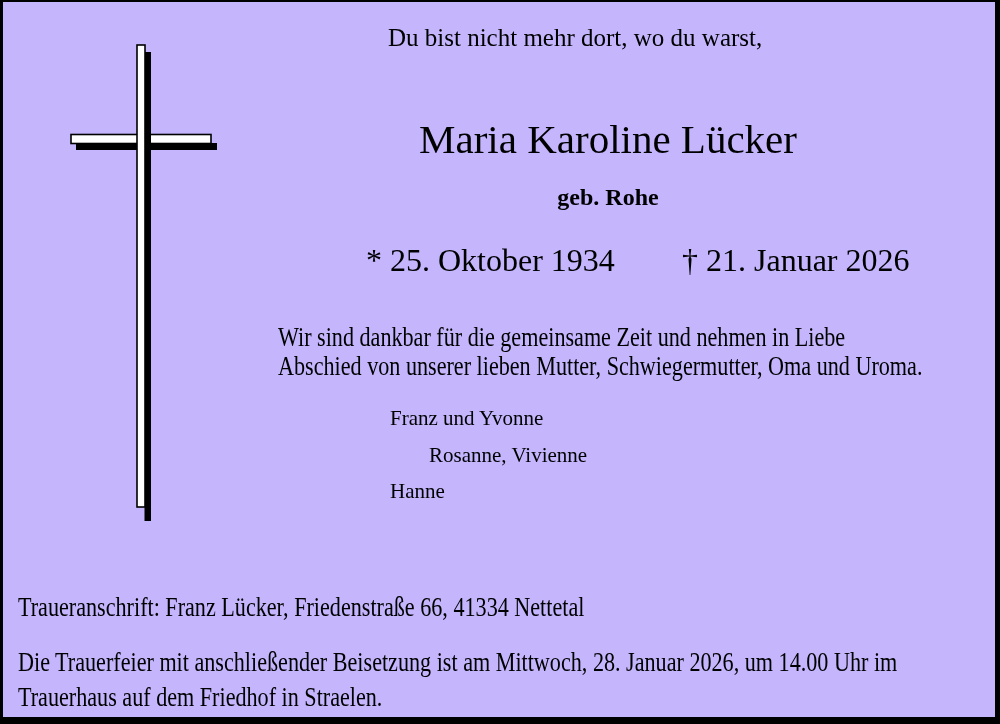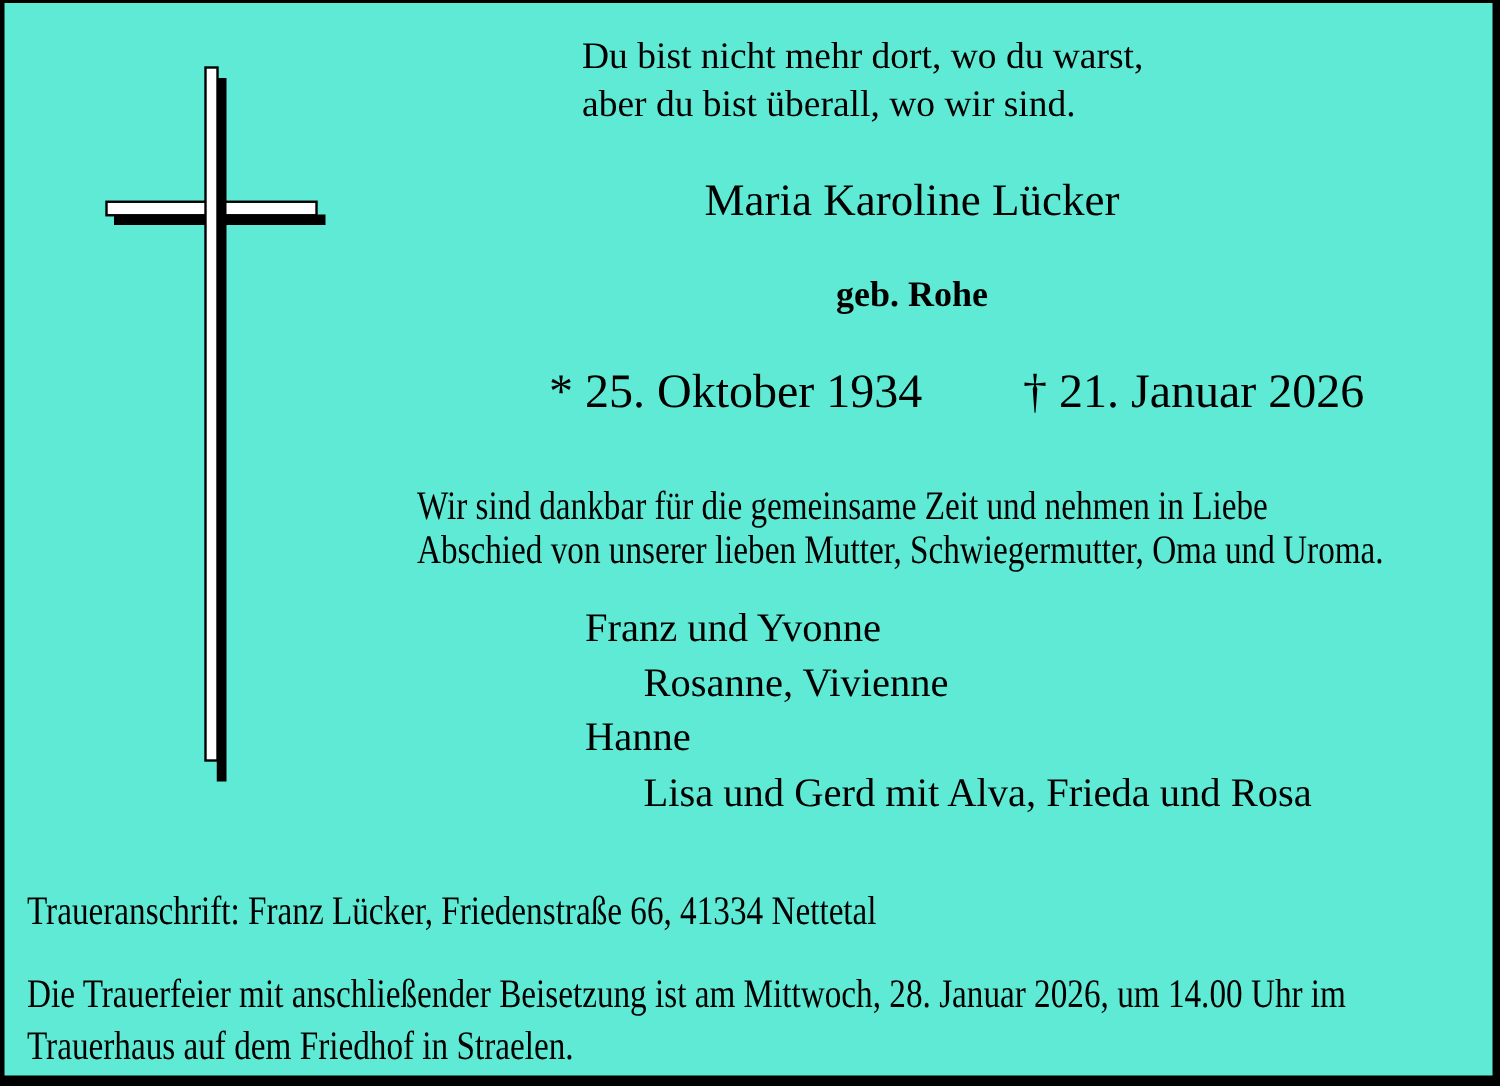--- a/index.html
+++ b/index.html
@@ -1,40 +1,40 @@
 <!DOCTYPE html>
 <html><head>
 <meta charset="utf-8">
 <style>
   html,body{margin:0;padding:0;background:#ffffff;}
   .page{
     position:relative;
     width:1000px;height:724px;
     box-sizing:border-box;
-    background:#5eead4;
+    background:#c4b5fd;
     border-top:2px solid #000;
     border-left:3px solid #000;
     border-right:5px solid #000;
     border-bottom:7px solid #000;
     overflow:hidden;
     font-family:"Liberation Serif", serif;
     color:#000;
   }
   .abs{position:absolute;}
   .cross{position:absolute;left:57px;top:38px;}
   .quote{left:385px;top:20px;font-size:25px;line-height:32px;white-space:nowrap;}
-  .name{left:385px;top:116px;width:440px;text-align:center;font-size:30px;line-height:1.05;white-space:nowrap;}
+  .name{left:385px;top:116px;width:440px;text-align:center;font-size:41px;line-height:1.05;white-space:nowrap;}
   .maiden{left:385px;top:182px;width:440px;text-align:center;font-size:24px;white-space:nowrap;font-weight:bold;}
   .dates{top:240px;font-size:32px;white-space:nowrap;}
   .birth{left:363px;}
   .death{left:679px;}
   .sym{display:inline-block;min-width:24px;}
   .condensed{transform:scaleX(0.82);transform-origin:0 0;white-space:nowrap;}
   .tribute{left:275px;top:321px;font-size:27px;line-height:29px;}
-  .mourners{left:387px;top:398px;font-size:27px;line-height:36.5px;white-space:nowrap;}
+  .mourners{left:387px;top:398px;font-size:21px;line-height:36.5px;white-space:nowrap;}
   .mourners .indent{padding-left:39px;}
   .address{left:15px;top:590px;font-size:27px;}
   .funeral{left:15px;top:643px;font-size:27px;line-height:35px;}
 </style>
 </head>
 <body>
 
 <div class="page">
 
   <svg class="cross" width="165" height="490" viewBox="0 0 165 490" aria-hidden="true">
@@ -43,21 +43,20 @@
 
     <rect x="11" y="94.5" width="140" height="9" fill="#fff" stroke="#000" stroke-width="1.6"></rect>
 
     <rect x="84.5" y="12" width="6.5" height="469" fill="#000"></rect>
 
     <rect x="77" y="5" width="8" height="462" fill="#fff" stroke="#000" stroke-width="1.6"></rect>
   </svg>
 
   <div class="abs quote">
     <div>Du bist nicht mehr dort, wo du warst,</div>
-    <div>aber du bist überall, wo wir sind.</div>
   </div>
 
   <div class="abs name">Maria Karoline Lücker</div>
 
   <div class="abs maiden">geb. Rohe</div>
 
   <div class="abs dates birth">
     <span class="sym">*</span><span>25. Oktober 1934</span>
   </div>
 
@@ -67,21 +66,20 @@
 
   <div class="abs tribute condensed">
     <div>Wir sind dankbar für die gemeinsame Zeit und nehmen in Liebe</div>
     <div>Abschied von unserer lieben Mutter, Schwiegermutter, Oma und Uroma.</div>
   </div>
 
   <div class="abs mourners">
     <div>Franz und Yvonne</div>
     <div class="indent">Rosanne, Vivienne</div>
     <div>Hanne</div>
-    <div class="indent">Lisa und Gerd mit Alva, Frieda und Rosa</div>
   </div>
 
   <div class="abs address condensed">Traueranschrift: Franz Lücker, Friedenstraße 66, 41334 Nettetal</div>
 
   <div class="abs funeral condensed">
     <div>Die Trauerfeier mit anschließender Beisetzung ist am Mittwoch, 28. Januar 2026, um 14.00 Uhr im</div>
     <div>Trauerhaus auf dem Friedhof in Straelen.</div>
   </div>
 
 </div>

